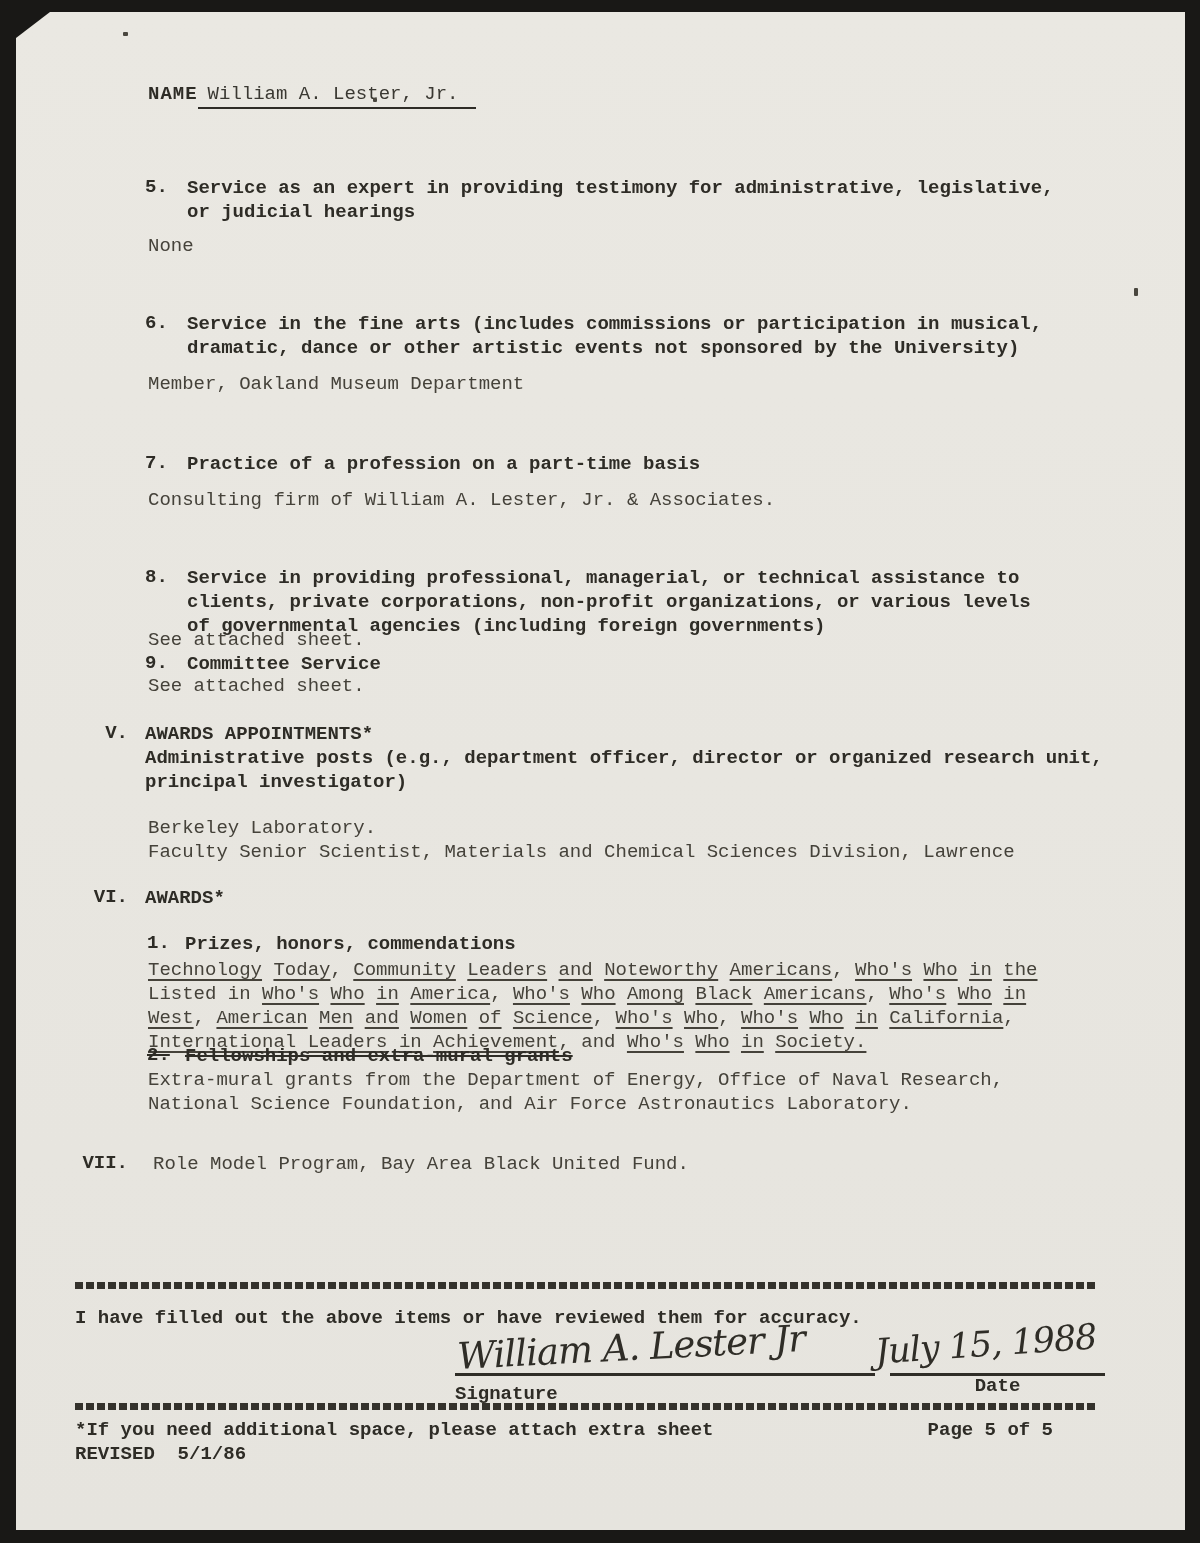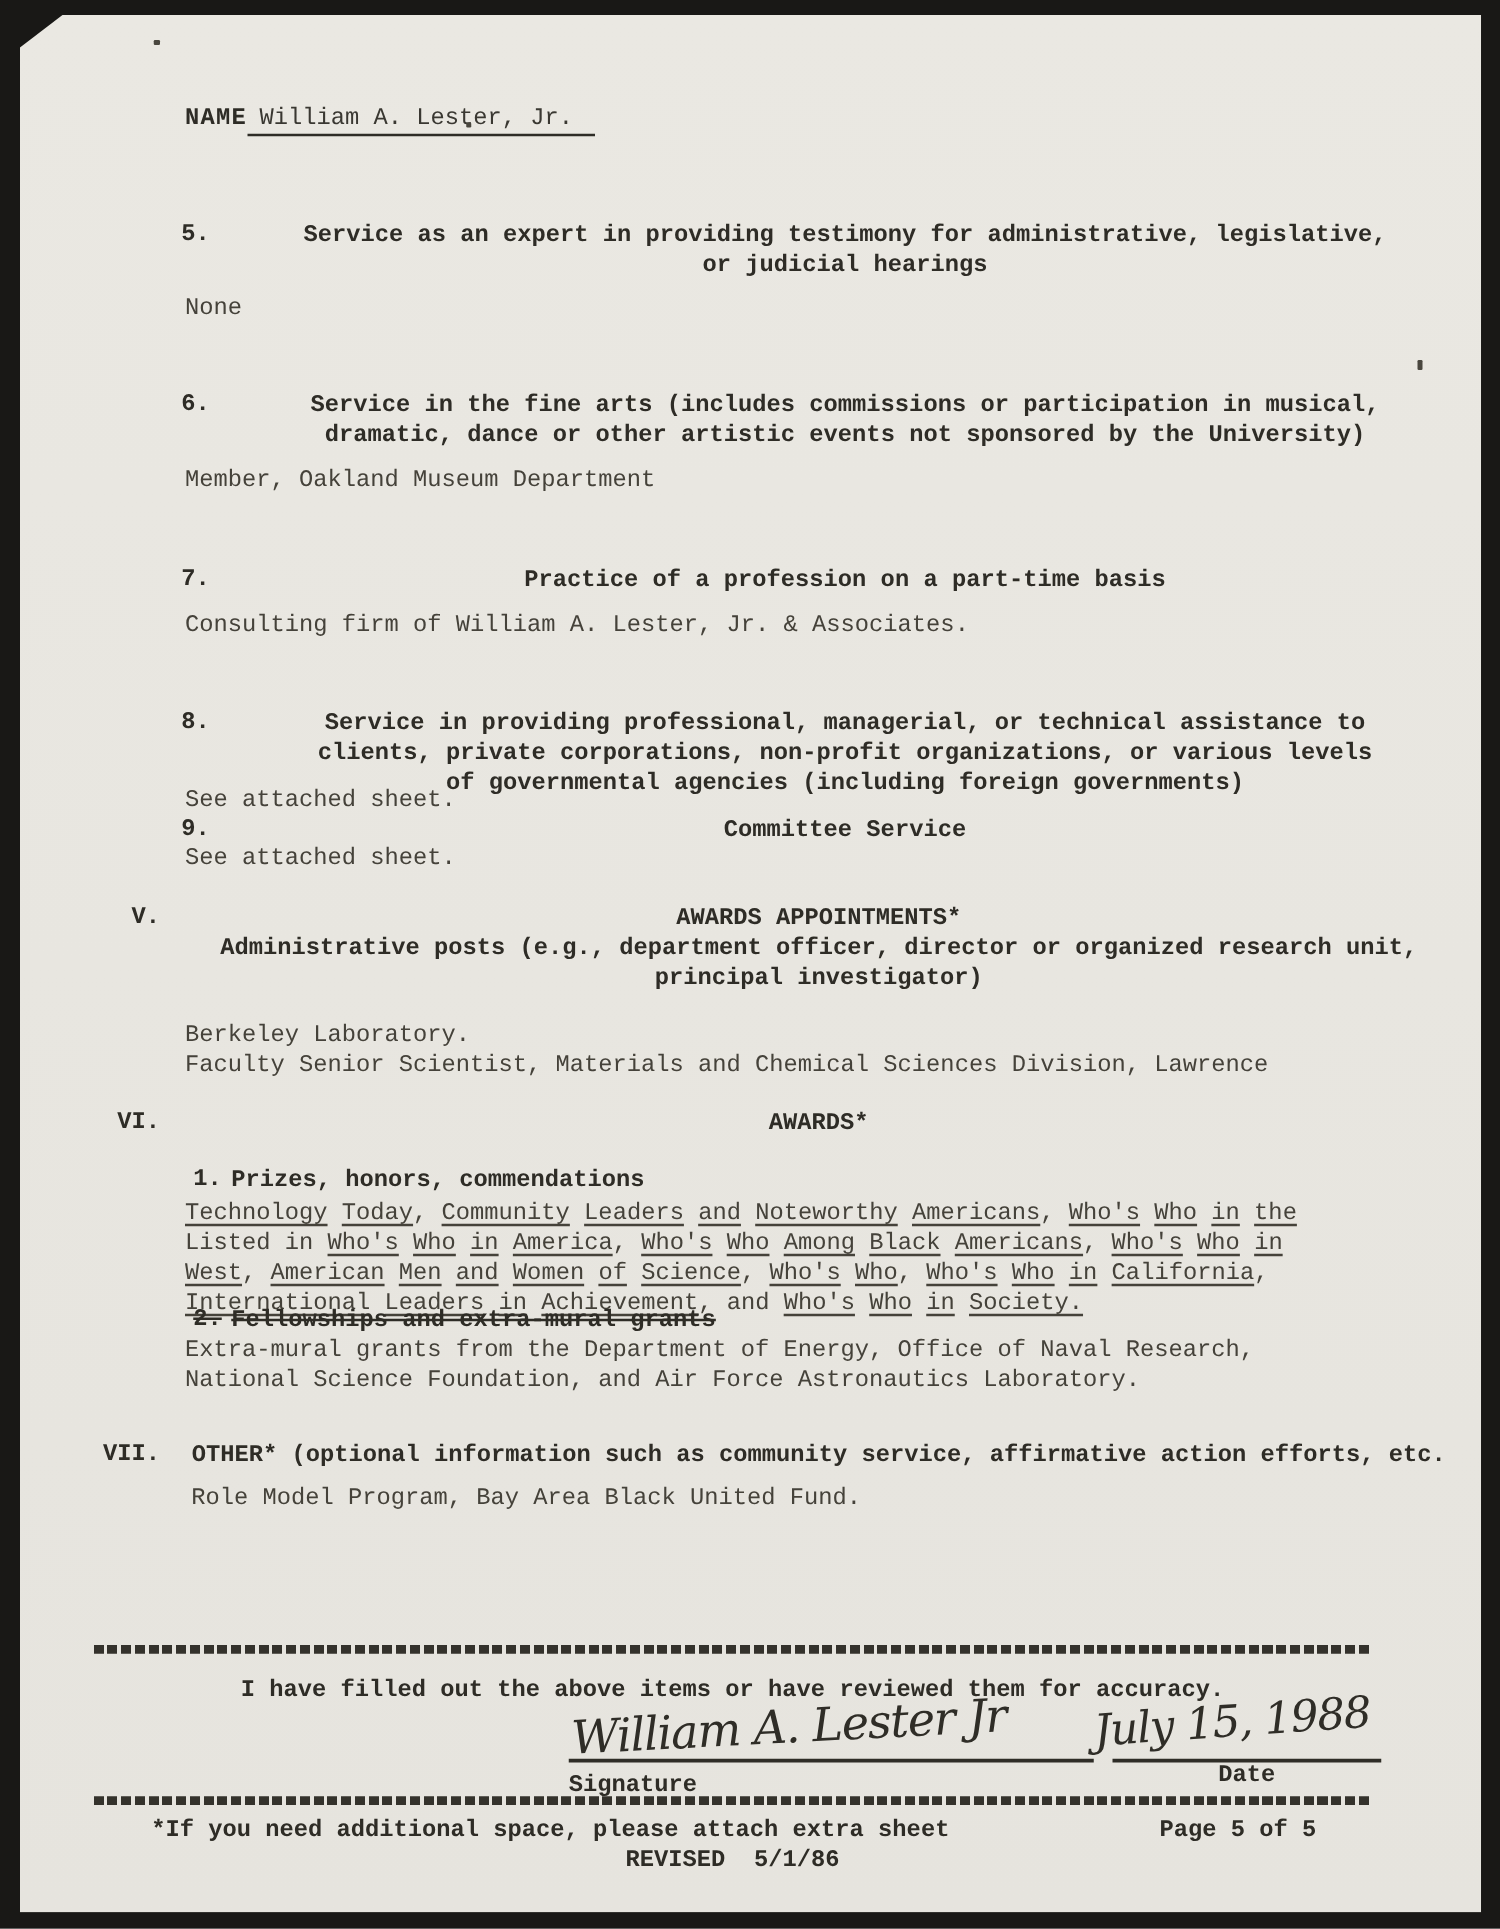--- a/index.html
+++ b/index.html
@@ -10,21 +10,21 @@
   }
   *{margin:0;padding:0;box-sizing:border-box;}
   body{width:1200px;height:1543px;font-family:"Liberation Mono",monospace;}
   .stage{position:relative;width:1200px;height:1543px;background:var(--bg);overflow:hidden;}
   .paper{position:absolute;left:16px;top:12px;width:1169px;height:1518px;
     background:linear-gradient(180deg,var(--paper),#e6e4de);
     clip-path:polygon(34px 0,100% 0,100% 100%,0 100%,0 26px);
     color:var(--ink);font-size:19px;}
   .pre{white-space:pre;}
   .line{height:24px;line-height:24px;}
-  .b{font-weight:bold;color:var(--ink);text-align:center;}
+  .b{font-weight:bold;color:var(--ink);}
   .main{padding:70px 20px 0 124px;}
   .name-row{margin-left:8px;height:26px;line-height:24px;}
   .name-label{font-weight:bold;letter-spacing:1px;}
   .name-value{display:inline-block;border-bottom:2px solid var(--ink);padding:0 18px 1px 10px;color:#3a3832;}
   .sec{position:relative;}
   .h{display:flex;}
   .num{flex:0 0 47px;padding-left:5px;font-weight:bold;}
   .num2{flex:0 0 38px;font-weight:bold;}
   .htxt{flex:1 1 auto;}
   .ans{margin-left:8px;color:var(--ink-light);}
@@ -49,21 +49,21 @@
   .acc{margin-top:17px;}
   .sigblock{position:relative;height:73px;}
   .sig-script{position:absolute;left:382px;top:-4px;font-family:"DejaVu Serif",serif;font-style:italic;
     font-size:37px;transform:rotate(-3deg);letter-spacing:-1px;color:#2f2d27;}
   .sig-line{position:absolute;left:380px;top:43px;width:420px;border-bottom:3px solid #2f2d27;}
   .sig-label{position:absolute;left:380px;top:52px;width:420px;text-align:left;}
   .date-script{position:absolute;left:800px;top:-6px;font-family:"DejaVu Serif",serif;font-style:italic;
     font-size:35px;transform:rotate(-4deg);letter-spacing:-1px;color:#2f2d27;}
   .date-line{position:absolute;left:815px;top:43px;width:215px;border-bottom:3px solid #2f2d27;}
   .date-label{position:absolute;left:815px;top:44px;width:215px;text-align:center;}
-  .footrow{display:flex;margin-top:8px;margin-left:46px;}
+  .footrow{display:flex;margin-top:8px;}
   .pageno{margin-left:auto;margin-right:44px;}
   .speck{position:absolute;background:#4a473f;border-radius:1px;}
   #sp1{left:1118px;top:276px;width:4px;height:8px}
   #sp2{left:107px;top:20px;width:5px;height:4px}
   #sp3{left:357px;top:86px;width:4px;height:4px}
 </style>
 </head>
 <body>
 
 <div class="stage">
@@ -174,21 +174,20 @@
           </div>
           <div class="sec plainpara" id="ans2">
             <div class="ans">
               <div class="pre line">Extra-mural grants from the Department of Energy, Office of Naval Research,</div>
               <div class="pre line">National Science Foundation, and Air Force Astronautics Laboratory.</div>
             </div>
           </div>
           <div class="sec roman romanbox" id="svii">
             <span class="roman b pre">VII.</span>
             <div class="rcontent">
-              <div class="pre line b">OTHER* (optional information such as community service, affirmative action efforts, etc.</div>
               <div class="ans">
                 <div class="pre line">Role Model Program, Bay Area Black United Fund.</div>
               </div>
             </div>
           </div>
         </div>
     </div>
 
     <div class="bottom">
       <div class="dash"></div>

